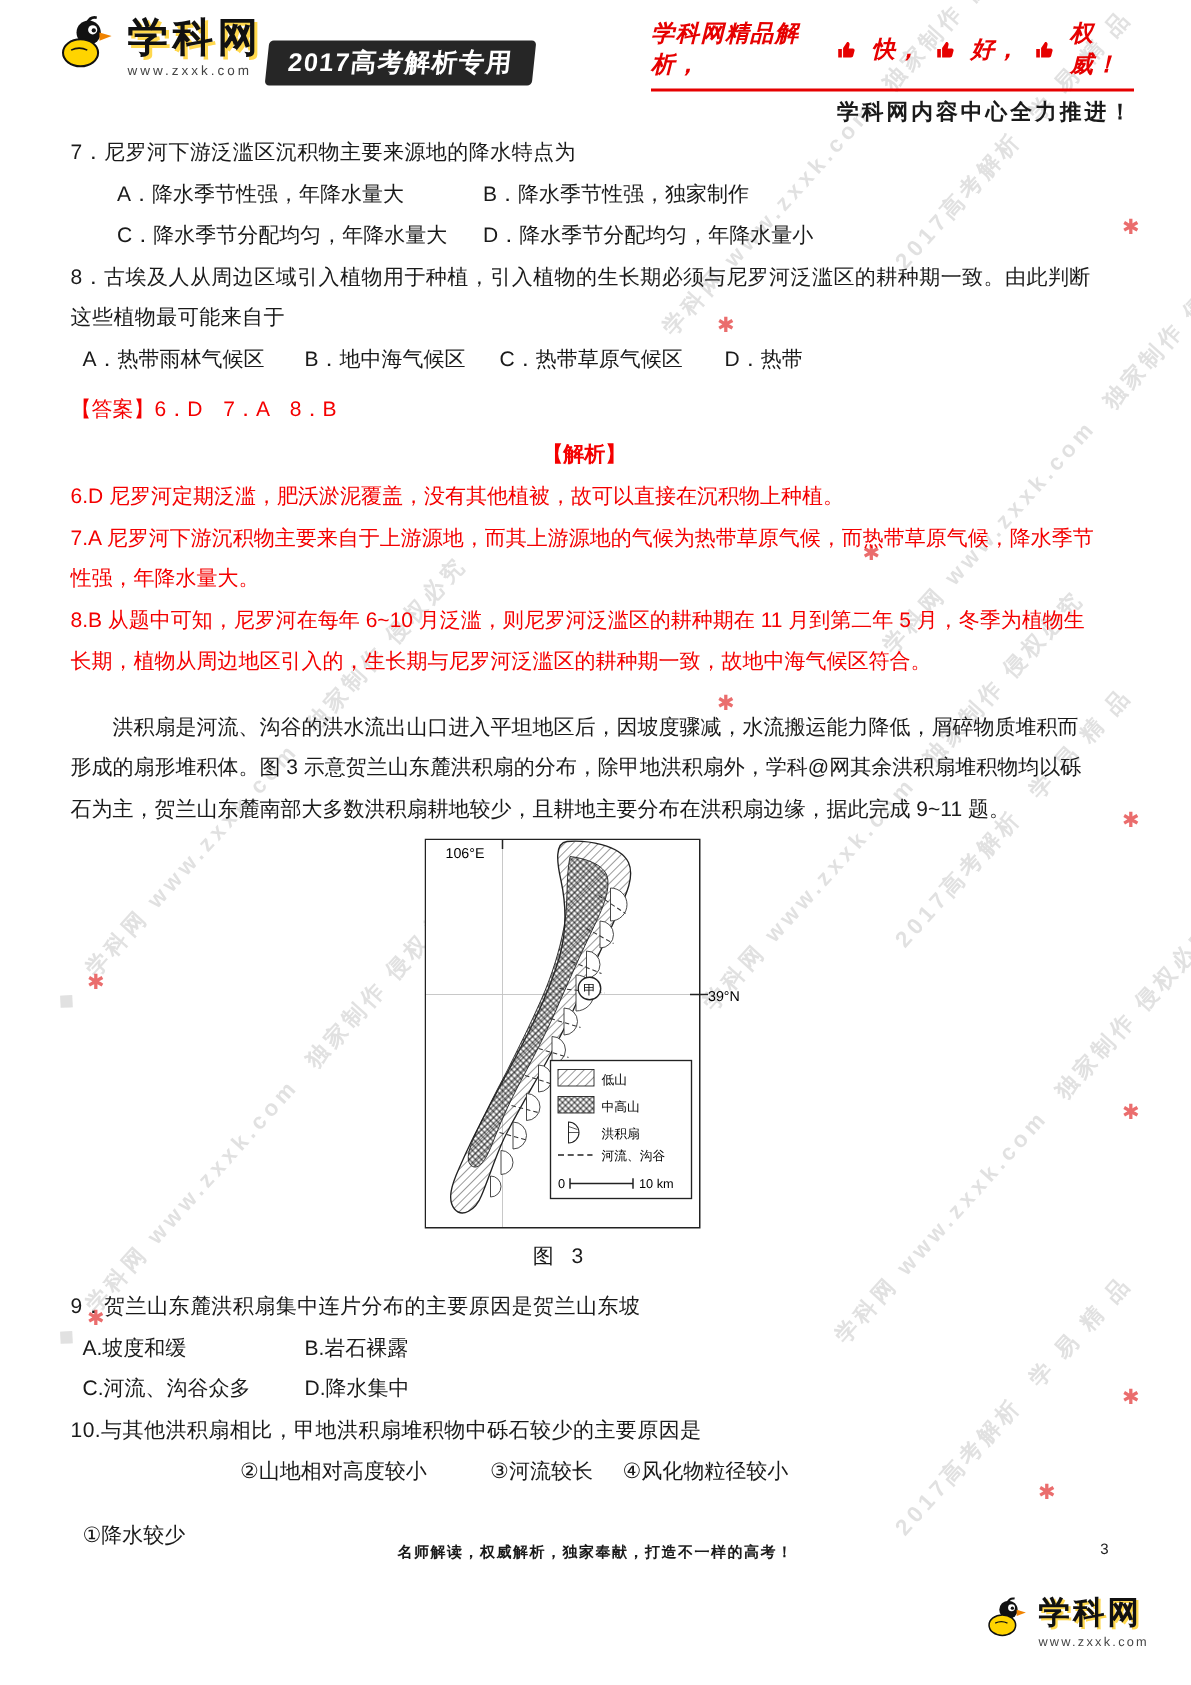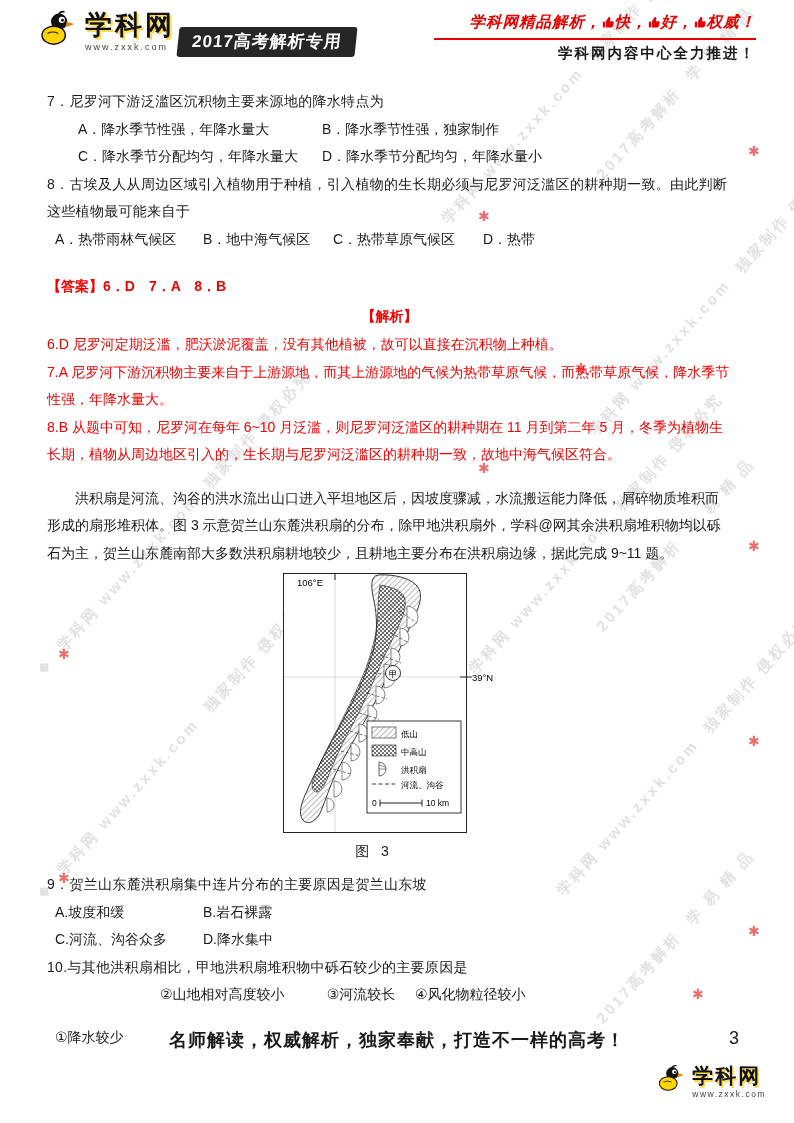--- a/index.html
+++ b/index.html
@@ -30,21 +30,21 @@
   }
   .logo-text .url { font-size:9px; letter-spacing:2px; color:#444; margin-top:2px; }
   .banner {
     position:absolute; left:178px; top:27px; background:#262626; color:#fff;
     font-weight:bold; font-size:17px; padding:3px 14px 4px; border-radius:3px;
     transform:skewX(-6deg); letter-spacing:1px;
   }
   .hdr-right { position:absolute; right:38px; top:12px; width:322px; }
   .slogan-red {
     color:#e60000; font-weight:bold; font-size:15.5px; letter-spacing:1px;
-    display:flex; align-items:center; justify-content:flex-end; gap:0; font-style:italic;
+    display:flex; align-items:center; justify-content:flex-end; gap:10px; font-style:italic;
   }
   .red-divider { height:2px; background:#e60000; margin:5px 0 4px; }
   .slogan-black { font-weight:bold; font-size:14.5px; text-align:right; letter-spacing:2px; }
   .thumb { width:13px; height:13px; flex:0 0 auto; }
   
   .content { position:absolute; left:47px; right:62px; top:88px; z-index:1; }
   .line { line-height:27.5px; min-height:27.5px; }
   .para { line-height:27.5px; }
   .stem { letter-spacing:.3px; }
   .optrow { display:flex; line-height:27.5px; }
@@ -54,31 +54,31 @@
   .q8row .c1 { width:148px; flex:0 0 auto; }
   .q8row .c2 { width:130px; flex:0 0 auto; }
   .q8row .c3 { width:150px; flex:0 0 auto; }
   .q9row { padding-left:8px; }
   .q9row .c1 { width:148px; flex:0 0 auto; }
   .q10row { padding-left:8px; }
   .q10row .c1 { width:105px; flex:0 0 auto;margin-top:43px; }
   .q10row .c2 { width:147px; flex:0 0 auto; }
   .q10row .c3 { width:108px; flex:0 0 auto;text-align:center; }
   .red { color:#f40000; }
-  .answer { margin-top:18px; line-height:30px; font-weight:bold; }
+  .answer { margin-top:4px; line-height:30px; font-weight:normal; }
   .jiexi { line-height:30px; font-weight:bold;text-align:center; }
   .passage { margin-top:16px; text-indent:2em; }
   
   .map-figure { width:214px; margin:6px auto 0; }
   .map-caption { width:183px; text-align:center; margin-top:5px; font-size:14px; letter-spacing:4px; }
   .after-figure { margin-top:10px; }
   
   .ftr {
     position:absolute; left:62px; right:62px; top:1028px; z-index:1;
-    text-align:center; font-weight:600; font-size:18px; letter-spacing:1px;
+    text-align:center; font-weight:600; font-size:10px; letter-spacing:1px;
   }
   .pageno { position:absolute; right:-8px; top:0; font-weight:normal; }
   .bottom-logo {
     position:absolute; right:28px; top:1064px; z-index:2;
     display:flex; align-items:flex-start; gap:4px;
   }
   .bottom-logo .brand {
     font-size:21px; font-weight:bold; letter-spacing:2px; color:#111;
     text-shadow:1.5px 1.5px 0 #ffd84d; line-height:24px;
   }

